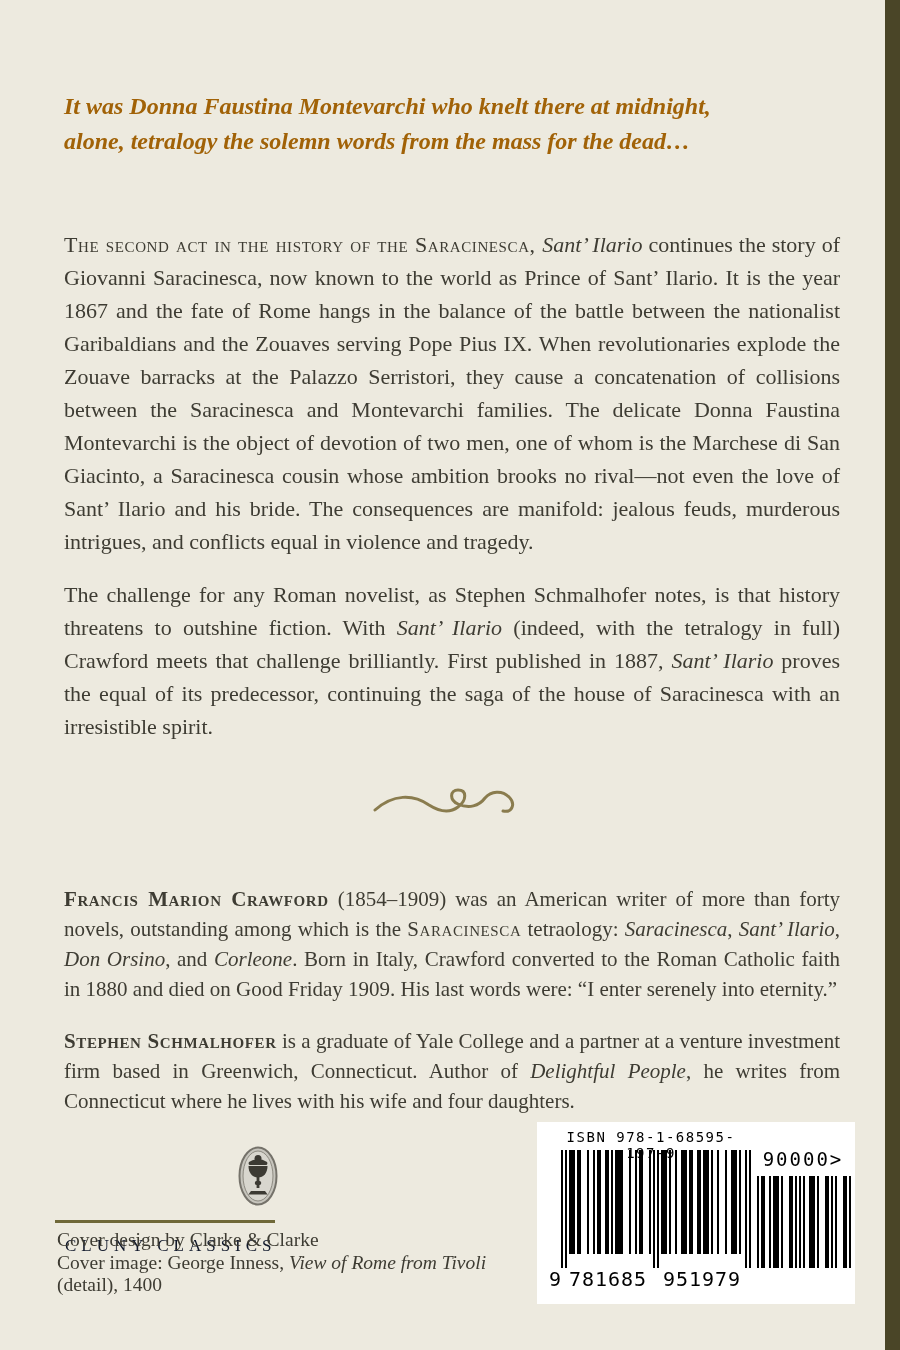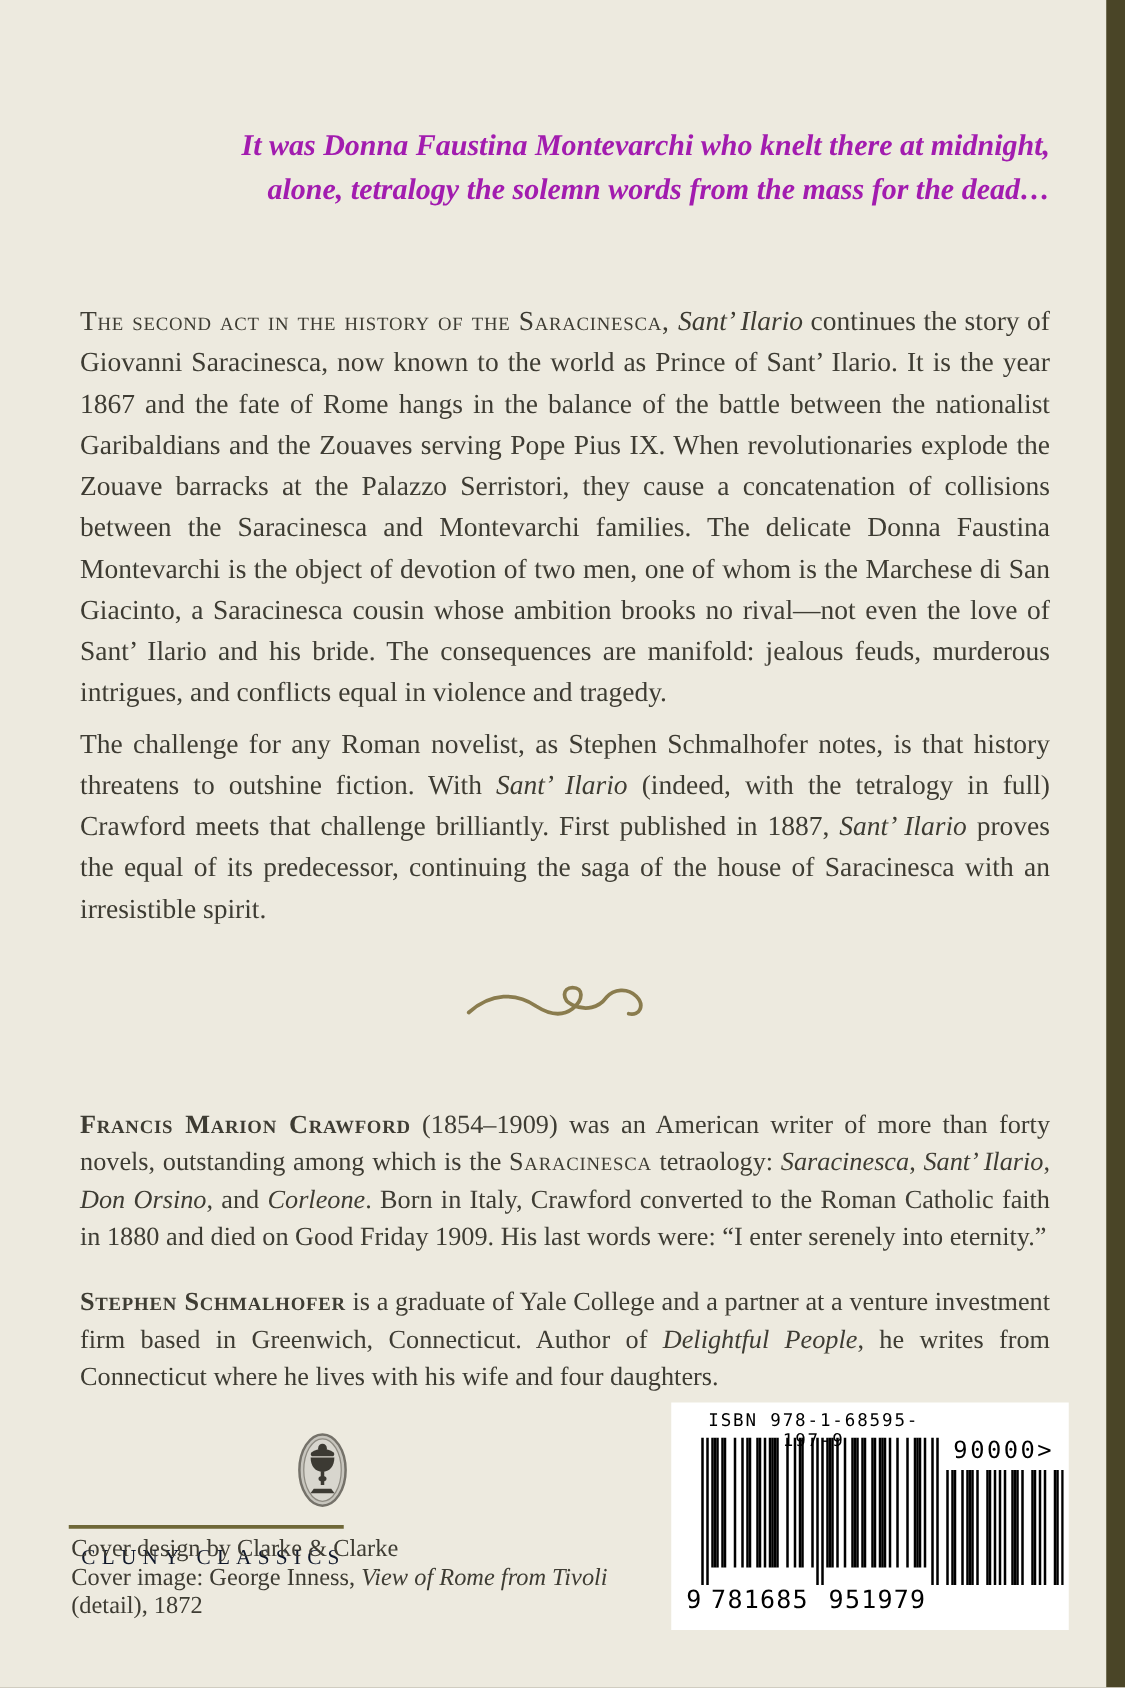--- a/index.html
+++ b/index.html
@@ -8,25 +8,25 @@
     width:900px;height:1350px;
     background:#EDEADF;
     overflow:hidden;
     font-family:"Liberation Serif","DejaVu Serif",serif;
     color:#3E3C33;
   }
   .abs{position:absolute;}
   
   #right-edge{right:0;top:0;width:15px;height:1350px;background:#4A4527;}
   
-  #quote{top:100px;left:64px;width:776px;text-align:right;
-    font-style:italic;font-weight:600;font-size:24px;line-height:35px;color:#a21caf;}
+  #quote{top:89px;left:64px;width:776px;text-align:left;
+    font-style:italic;font-weight:600;font-size:24px;line-height:35px;color:#a16207;}
   
   .body-par{left:64px;width:776px;font-size:22px;line-height:33px;text-align:justify;}
-  #para1{top:240px;font-family:Liberation Serif, serif;}
+  #para1{top:228px;font-family:Liberation Serif, serif;}
   #para2{top:578px;}
   .seg-italic{font-style:italic;}
   .seg-smallcaps{font-variant:small-caps;letter-spacing:0.6px;}
   .seg-smallcaps-strong{font-variant:small-caps;font-weight:600;letter-spacing:0.6px;}
   
   #ornament-wrap{top:782px;left:64px;width:776px;text-align:center;}
   
   .bio-par{left:64px;width:776px;font-size:21px;line-height:30px;text-align:justify;}
   #bio1{top:884px;}
   #bio2{top:1026px;}
@@ -83,21 +83,21 @@
         <path d="M13 45 h14 l2.6 3.6 h-19.2 z"></path>
       </g>
     </svg>
   </div>
 
   <div id="rule" class="abs"></div>
 
   <div id="credits" class="abs">
     <div><span class="seg-normal">Cover design by Clarke &amp; Clarke</span></div>
     <div><span class="seg-normal">Cover image: George Inness, </span><span class="seg-italic">View of Rome from Tivoli</span></div>
-    <div><span class="seg-normal">(detail), 1872</span></div>
+    <div><span class="seg-normal">(detail), 1400</span></div>
   </div>
 
   <div id="barcode-box" class="abs">
     <div id="isbn-label">ISBN 978-1-68595-197-9</div>
     <svg id="main-barcode" width="204" height="148" viewBox="0 0 204 148">
         <rect x="12" y="0" width="2" height="118" fill="#000"></rect>
         <rect x="16" y="0" width="2" height="118" fill="#000"></rect>
         <rect x="20" y="0" width="2" height="104" fill="#000"></rect>
         <rect x="22" y="0" width="2" height="104" fill="#000"></rect>
         <rect x="24" y="0" width="2" height="104" fill="#000"></rect>

